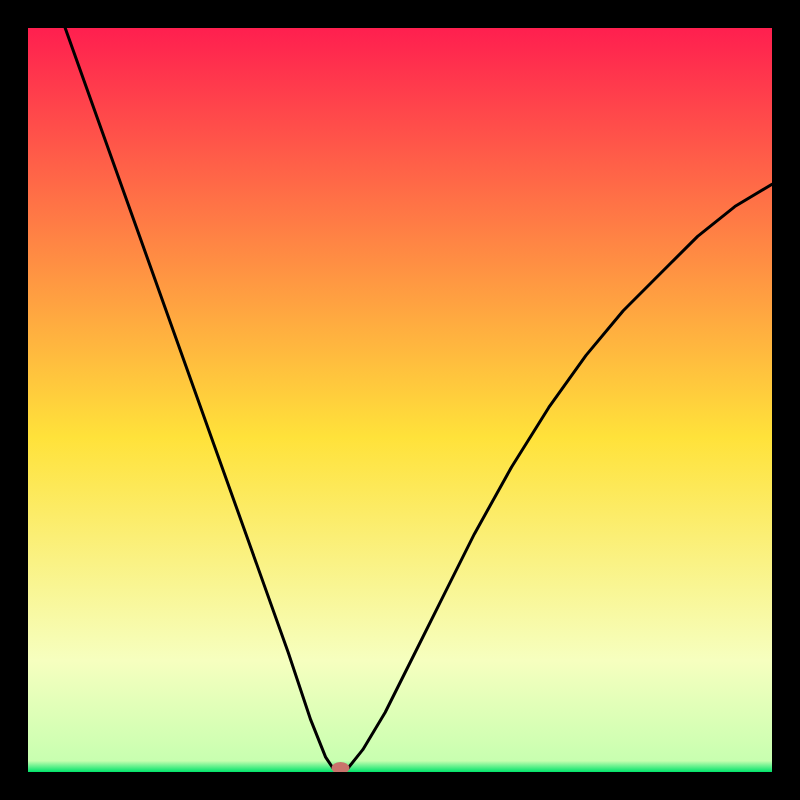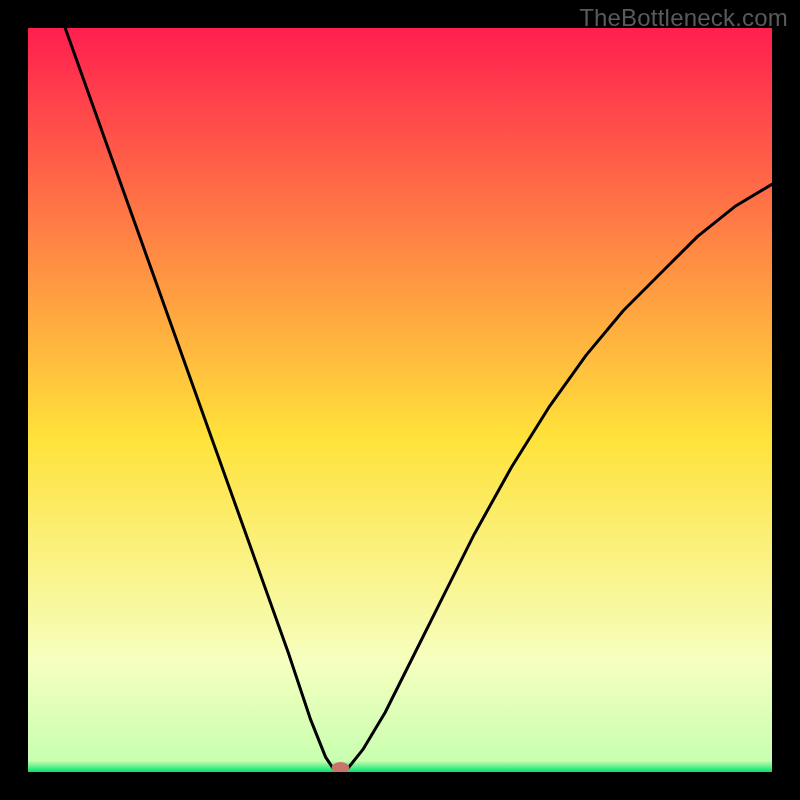--- a/index.html
+++ b/index.html
@@ -32,21 +32,20 @@
   .plot-area svg {
     display: block;
     width: 744px;
     height: 744px;
   }
 </style>
 </head>
 <body>
 
 <div class="container">
-  <div class="watermark">TheBottleneck.com</div>
 
   <div class="plot-area">
     <svg viewBox="0 0 744 744" preserveAspectRatio="none">
       <defs>
         <linearGradient id="heat" x1="0" y1="0" x2="0" y2="1">
           <stop offset="0" stop-color="#ff1f4f"></stop>
           <stop offset="0.55" stop-color="#ffe23a"></stop>
           <stop offset="0.85" stop-color="#f6ffbf"></stop>
           <stop offset="0.985" stop-color="#c8ffb0"></stop>
           <stop offset="1" stop-color="#00e36a"></stop>

